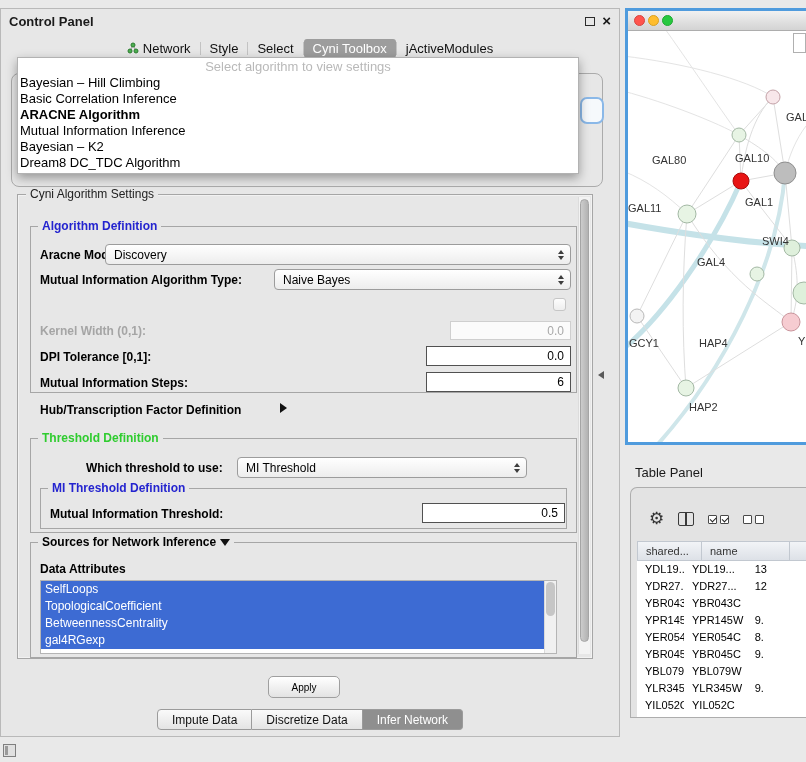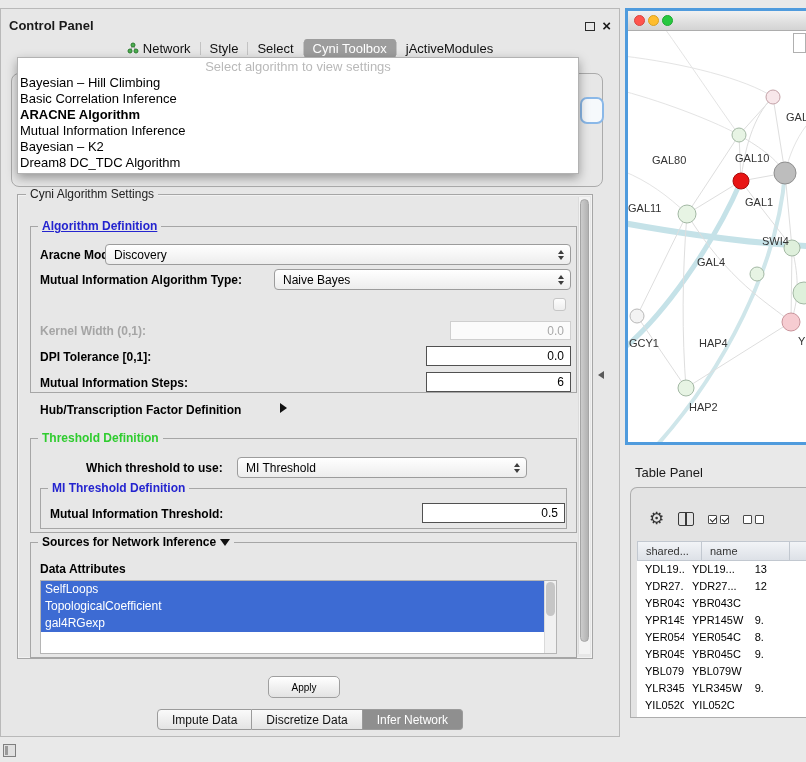--- a/index.html
+++ b/index.html
@@ -2,21 +2,21 @@
 <html><head>
 <meta charset="utf-8">
 <style>
   * { margin:0; padding:0; box-sizing:border-box; }
   html,body { width:806px; height:762px; }
   body { font-family:"Liberation Sans",sans-serif; background:#e9e9e9; position:relative; overflow:hidden; font-size:12px; color:#111; }
 
   
   .control-panel { position:absolute; left:0; top:8px; width:620px; height:729px;
     background:#e7e7e7; border:1px solid #b9b9b9; }
-  .titlebar { height:24px; display:flex; align-items:flex-end; padding:0 8px; }
+  .titlebar { height:24px; display:flex; align-items:center; padding:0 8px; }
   .titlebar .title { font-size:13px; font-weight:bold; color:#1a1a1a; }
   .win-icons { margin-left:auto; display:flex; align-items:center; gap:7px; }
   .float-icon { width:10px; height:9px; border:1.5px solid #2b2b2b; display:inline-block; }
   .close-icon { font-size:15px; font-weight:bold; color:#1a1a1a; line-height:14px; cursor:default; }
 
   .tabbar { position:absolute; left:0; right:0; top:28px; height:22px; display:flex;
     justify-content:center; align-items:center; font-size:13px; }
   .tab { padding:2px 9px; display:flex; align-items:center; gap:4px; white-space:nowrap; }
   .tab.active { background:#9d9d9d; color:#fff; border-radius:3px;justify-content:flex-end; }
   .tabsep { width:1px; height:13px; background:#c3c3c3; }
@@ -189,21 +189,21 @@
     <div class="item">Dream8 DC_TDC Algorithm</div>
   </div>
 
   <div class="settings-group">
     <span class="group-label">Cyni Algorithm Settings</span>
     <div class="vscroll">
         <div class="vthumb"></div>
       </div>
 
     <div class="fieldset" style="left:12px; top:31px; width:547px; height:167px;"></div>
-    <span class="fs-label blue" style="left:20px; top:24px;text-decoration:underline;">Algorithm Definition</span>
+    <span class="fs-label blue" style="left:20px; top:24px;">Algorithm Definition</span>
 
     <span class="flabel" style="left:22px; top:53px;">Aracne Mode:</span>
     <div class="combo" style="left:87px; top:49px; width:466px;">
       <span>Discovery</span>
       <span class="arrows">
           <i class="up"></i>
           <i class="dn"></i>
         </span>
     </div>
 
@@ -255,20 +255,21 @@
       <span>0.5</span>
     </div>
 
     <div class="fieldset" style="left:12px; top:347px; width:547px; height:116px;"></div>
     <span class="fs-label plain" style="left:20px; top:340px;"><span>Sources for Network Inference</span><span class="tri-down"></span></span>
 
     <span class="flabel" style="left:22px; top:367px;">Data Attributes</span>
     <div class="attr-list">
       <div class="attr-item">SelfLoops</div>
       <div class="attr-item">TopologicalCoefficient</div>
+      <div class="attr-item">BetweennessCentrality</div>
       <div class="attr-item">gal4RGexp</div>
       <div class="attr-scroll">
           <div class="attr-thumb"></div>
         </div>
     </div>
   </div>
 
   <div class="apply-btn">Apply</div>
 
   <div class="bottom-tabs">

